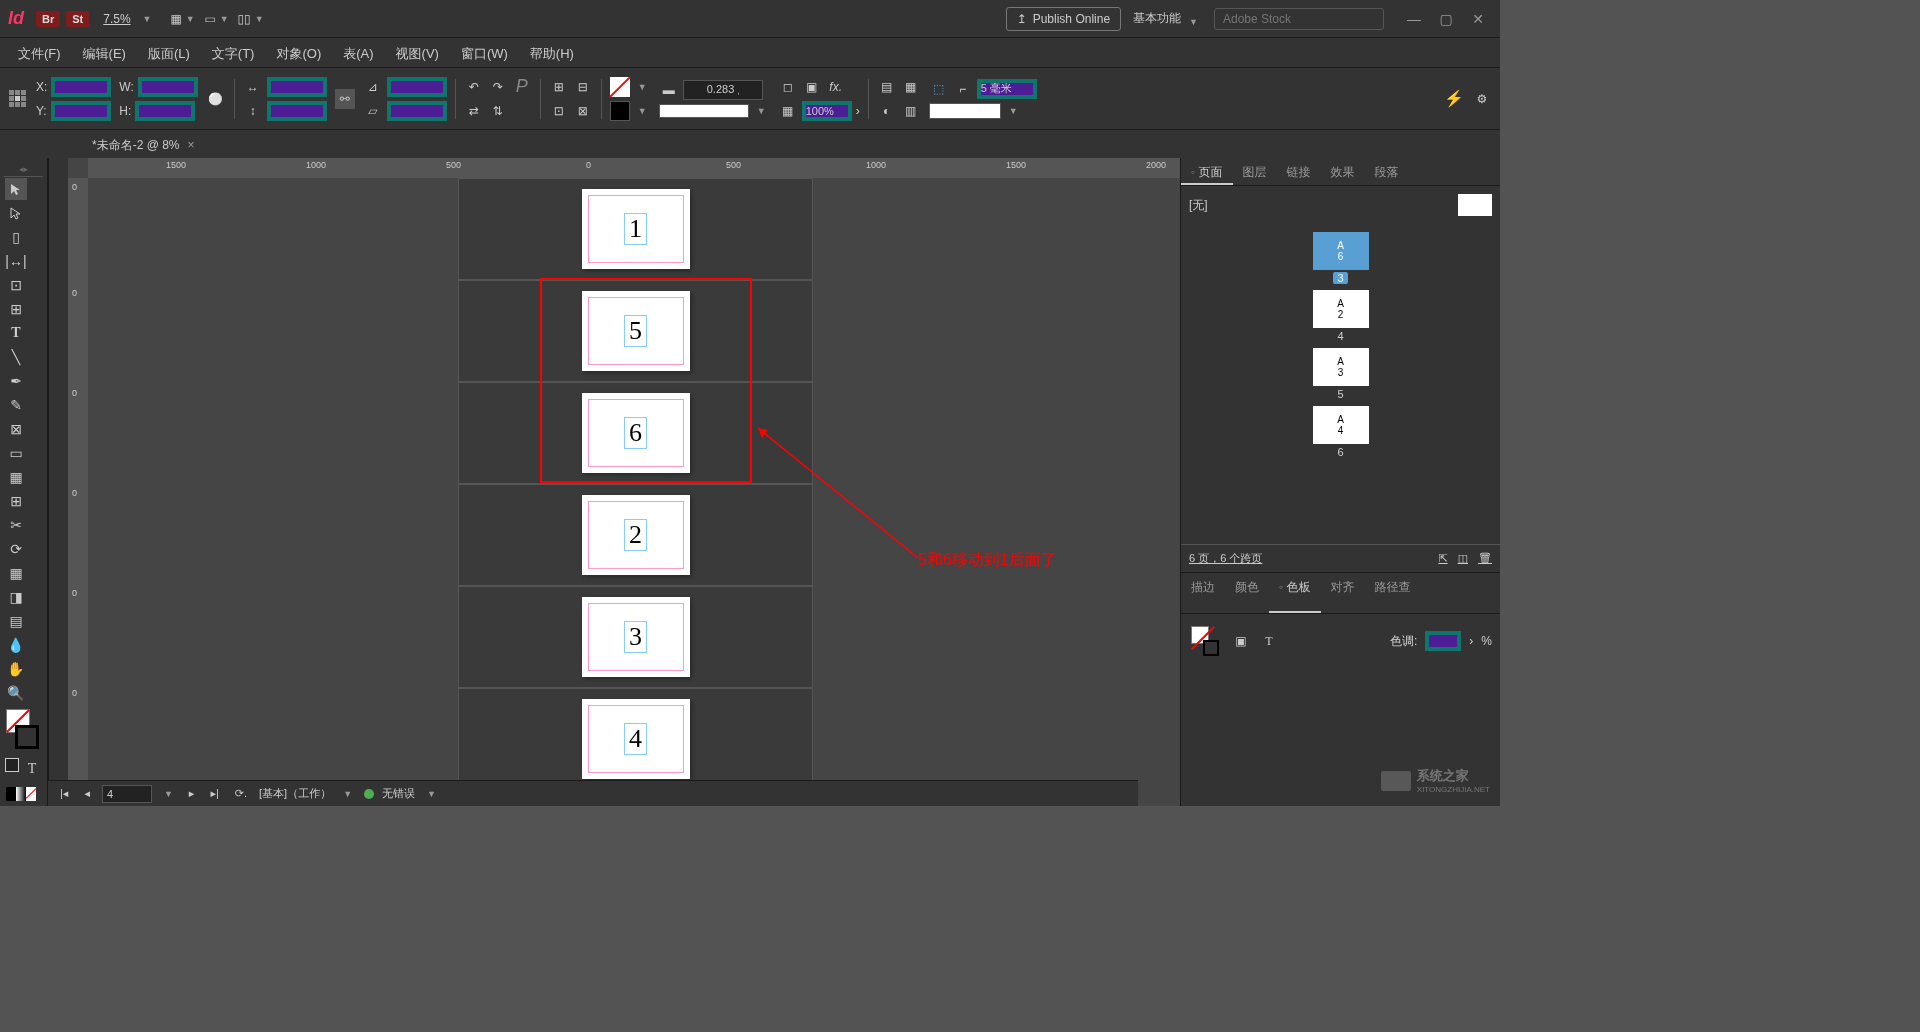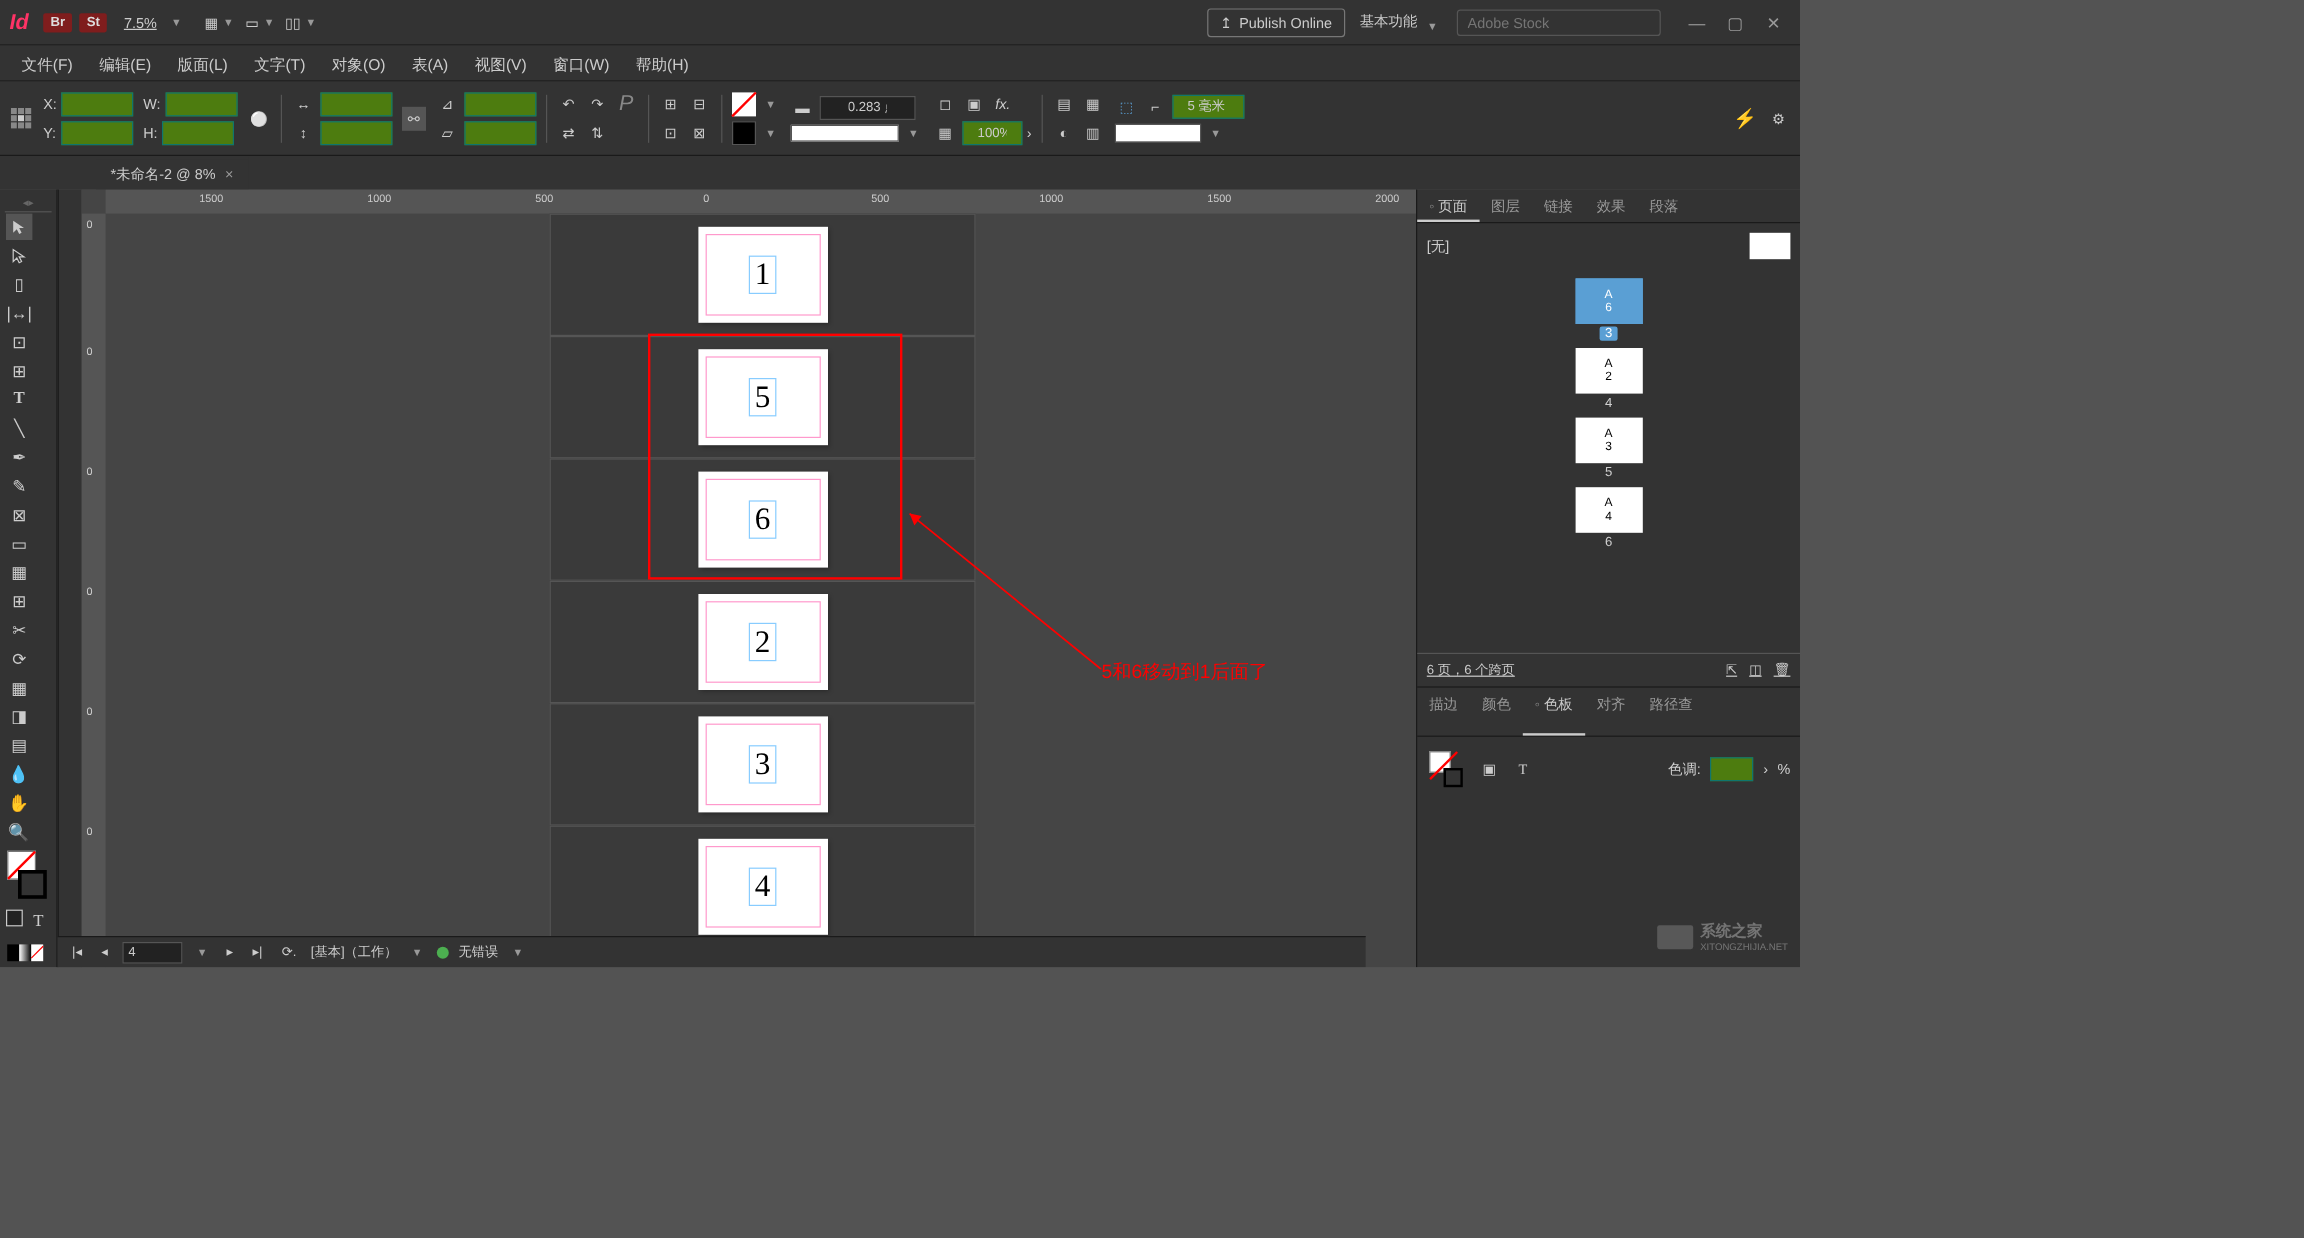--- a/index.html
+++ b/index.html
@@ -18,21 +18,21 @@
     .window-controls { display: flex; gap: 4px; margin-left: 16px; }
     .window-ctrl { width: 28px; height: 20px; display: flex; align-items: center; justify-content: center; color: #999; font-size: 14px; cursor: pointer; }
     
     .menubar { height: 30px; background: #333333; display: flex; align-items: flex-end; padding: 0 8px; gap: 2px; border-bottom: 1px solid #1a1a1a; }
     .menu-item { color: #ccc; padding: 4px 10px; font-size: 13px; cursor: pointer; }
     
     .controlbar { height: 62px; background: #333333; display: flex; align-items: center; padding: 0 8px; border-bottom: 1px solid #1a1a1a; gap: 8px; flex-wrap: wrap; }
     .ctrl-group { display: flex; flex-direction: column; gap: 4px; }
     .ctrl-row { display: flex; align-items: center; gap: 4px; }
     .ctrl-label { color: #ccc; font-size: 12px; }
-    .ctrl-input { background: #4d7c0f; border: 1px solid #0f766e; color: #ccc; padding: 2px 12px; width: 60px; font-size: 11px; height: 20px; }
+    .ctrl-input { background: #4c1d95; border: 4px solid #0f766e; color: #ccc; padding: 2px 0; width: 60px; font-size: 11px; height: 20px; }
     .ctrl-icon { width: 20px; height: 20px; display: flex; align-items: center; justify-content: center; color: #ccc; cursor: pointer; }
     .ctrl-separator { width: 1px; height: 40px; background: #555; }
     .fill-none { width: 20px; height: 20px; background: white; position: relative; }
     .fill-none::after { content: ''; position: absolute; width: 28px; height: 2px; background: red; transform: rotate(-45deg); top: 9px; left: -4px; }
     .stroke-dropdown { background: #222; border: 1px solid #555; color: #ccc; padding: 2px 23px; width: 80px; font-size: 11px; height: 20px; }
     .stroke-bar { background: white; width: 90px; height: 14px; border: 1px solid #555; }
     .gpu-icon { color: #ffcc00; margin-left: auto; font-size: 16px; cursor: pointer; }
     
     .document-row { height: 28px; background: #333333; display: flex; align-items: center; padding-left: 80px; }
     .doc-tab { background: #333; color: #ccc; padding: 4px 12px; display: flex; align-items: center; gap: 8px; font-size: 12px; border-top: 2px solid #333; }

